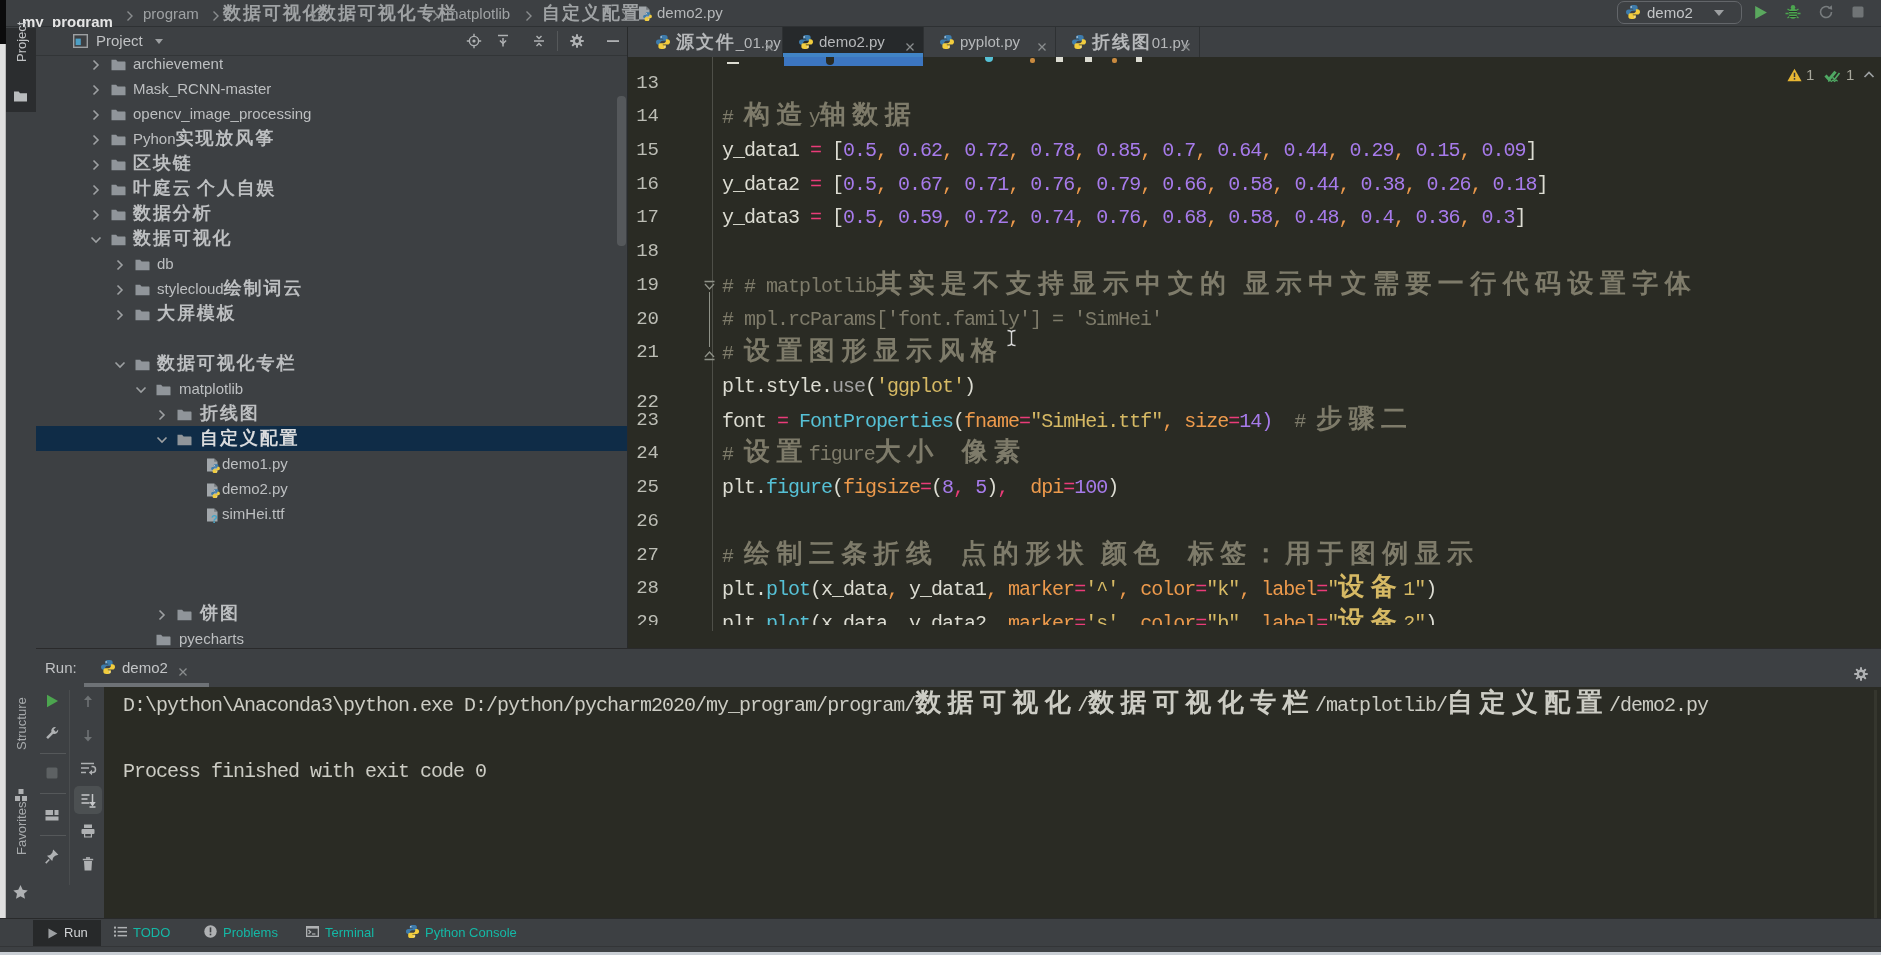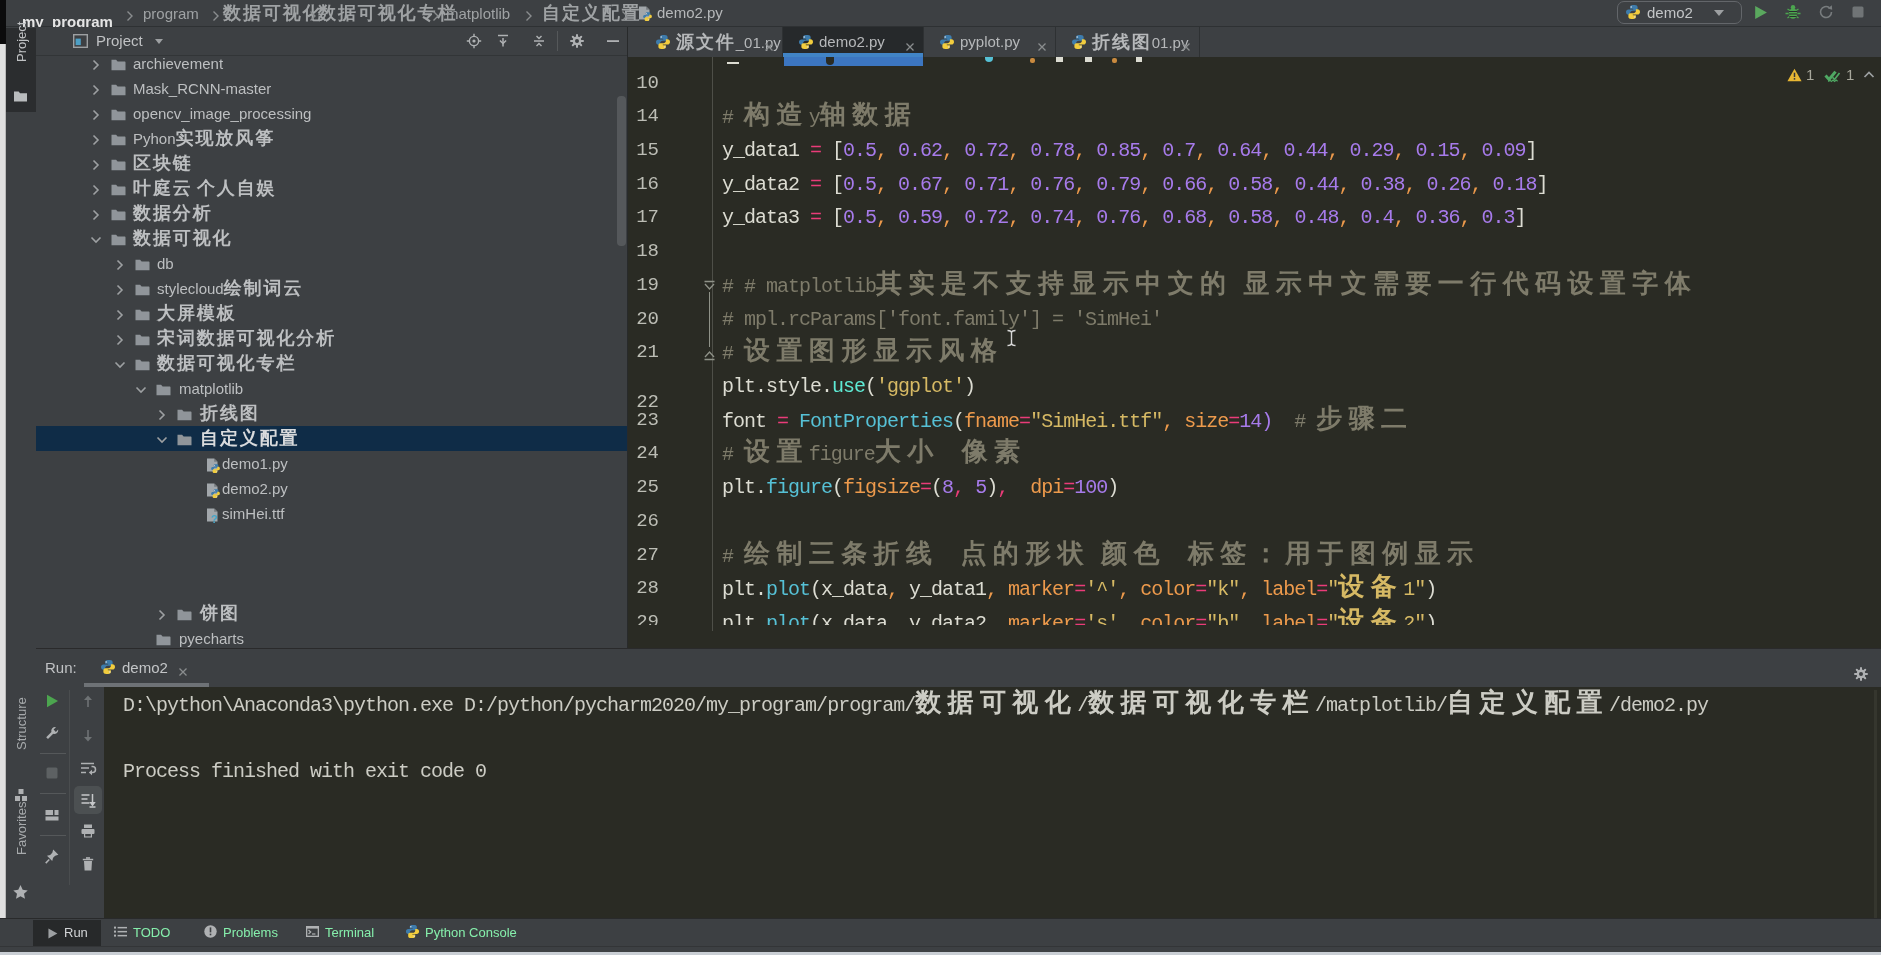--- a/index.html
+++ b/index.html
@@ -7,21 +7,21 @@
 .mono{font-family:"Liberation Mono",monospace}
 b{font-weight:normal}
 i.ck{font-style:normal;font-size:26px;letter-spacing:6.4px;font-weight:bold}
 i.uk{font-style:normal;font-size:18px;letter-spacing:1.9px;font-weight:bold}
 .cl{position:absolute;left:722px;white-space:pre;font:20px "Liberation Mono",monospace;letter-spacing:-1px;height:33.72px;line-height:33.72px}
 .gn{position:absolute;left:628px;width:31px;text-align:right;font:19px "Liberation Mono",monospace;color:#bcbdb5;height:33.72px;line-height:33.72px}
 .trow{position:absolute;left:36px;width:592px;height:25px;line-height:25px;color:#bdbfc1;font-size:15px;white-space:pre}
 .ticon{position:absolute;top:4px}
 .tlbl{position:absolute;top:0px}
 .tab{position:absolute;top:27px;height:30px;line-height:30px;font-size:15px;color:#b6b8ba;white-space:nowrap}
-.sb{font-size:13px;color:#86efac}
+.sb{font-size:13px;color:#14b8a6}
 </style></head><body>
 <div class="a" style="left:0;top:0;width:1881px;height:955px;background:#3d4043;overflow:hidden">
 <div class="a" style="left:0;top:0;width:1881px;height:27px;background:#3d4043;border-bottom:1px solid #2e3133"></div>
 <div class="a" style="left:22px;top:12px;font-size:15px;font-weight:bold;color:#e5e5e5;line-height:19px;white-space:pre">my_program</div>
 <div class="a" style="left:143px;top:4px;font-size:15px;color:#9fa2a4;line-height:19px;white-space:pre">program</div>
 <div class="a" style="left:223px;top:4px;font-size:15px;color:#9fa2a4;line-height:19px;white-space:pre"><i class="uk">数据可视化</i></div>
 <div class="a" style="left:318px;top:4px;font-size:15px;color:#9fa2a4;line-height:19px;white-space:pre"><i class="uk">数据可视化专栏</i></div>
 <div class="a" style="left:446px;top:4px;font-size:15px;color:#9fa2a4;line-height:19px;white-space:pre">matplotlib</div>
 <div class="a" style="left:542px;top:4px;font-size:15px;color:#9fa2a4;line-height:19px;white-space:pre"><i class="uk">自定义配置</i></div>
 <div class="a" style="left:126px;top:8px;width:8px;height:12px"><svg width="8" height="12" viewBox="0 0 8 12">
@@ -245,29 +245,20 @@
 <span class="tlbl" style="left:121px;">stylecloud<i class="uk">绘制词云</i></span>
 </div>
 <div class="trow" style="top:300.5px;">
 <span class="ticon" style="left:76px"><svg width="16" height="16" viewBox="0 0 16 16">
           <path d="M5.5 3.5l4.5 4.5-4.5 4.5" fill="none" stroke="#9da0a2" stroke-width="1.6"></path>
         </svg></span>
 <span class="ticon" style="left:98px"><svg width="16" height="16" viewBox="0 0 16 16">
           <path fill="#90959A" d="M1.5 2.8h4.6l1.5 1.7h6.9c.6 0 1 .4 1 1v7.7H1.5z"></path>
         </svg></span>
 <span class="tlbl" style="left:121px;"><i class="uk">大屏模板</i></span>
-</div>
-<div class="trow" style="top:325.5px;">
-<span class="ticon" style="left:76px"><svg width="16" height="16" viewBox="0 0 16 16">
-          <path d="M5.5 3.5l4.5 4.5-4.5 4.5" fill="none" stroke="#9da0a2" stroke-width="1.6"></path>
-        </svg></span>
-<span class="ticon" style="left:98px"><svg width="16" height="16" viewBox="0 0 16 16">
-          <path fill="#90959A" d="M1.5 2.8h4.6l1.5 1.7h6.9c.6 0 1 .4 1 1v7.7H1.5z"></path>
-        </svg></span>
-<span class="tlbl" style="left:121px;"><i class="uk">宋词数据可视化分析</i></span>
 </div>
 <div class="trow" style="top:350.5px;">
 <span class="ticon" style="left:76px"><svg width="16" height="16" viewBox="0 0 16 16">
           <path d="M3.5 5.5l4.5 4.5 4.5-4.5" fill="none" stroke="#9da0a2" stroke-width="1.6"></path>
         </svg></span>
 <span class="ticon" style="left:98px"><svg width="16" height="16" viewBox="0 0 16 16">
           <path fill="#90959A" d="M1.5 2.8h4.6l1.5 1.7h6.9c.6 0 1 .4 1 1v7.7H1.5z"></path>
         </svg></span>
 <span class="tlbl" style="left:121px;"><i class="uk">数据可视化专栏</i></span>
 </div>
@@ -397,38 +388,38 @@
         <circle cx="9.8" cy="13" r=".8" fill="#ddd"></circle>
       </svg></div>
 <div class="tab" style="left:1092px"><i class="uk">折线图</i>01.py</div>
 <div class="a" style="left:1181px;top:38px;width:10px;height:10px"><svg width="10" height="10" viewBox="0 0 10 10">
         <path d="M1.5 1.5l7 7M8.5 1.5l-7 7" stroke="#8a8d8f" stroke-width="1.3"></path>
       </svg></div>
 <div class="a" style="left:628px;top:57px;width:1253px;height:591px;background:#2a2b24"></div>
 <div class="a" style="left:712px;top:57px;width:1px;height:574px;background:#4e4f48"></div>
 <div class="a" style="left:628px;top:57px;width:1253px;height:568px;overflow:hidden">
       <div class="a" style="left:-628px;top:-57px;width:1881px;height:955px">
-<div class="gn" style="top:66.54px">10</div>
+<div class="gn" style="top:66.54px">13</div>
 <div class="gn" style="top:100.26px">14</div>
 <div class="cl" style="top:100.26px"><b style="color:#7e7b6a"># <i class="ck">构造</i>y<i class="ck">轴数据</i></b></div>
 <div class="gn" style="top:133.98px">15</div>
 <div class="cl" style="top:133.98px"><b style="color:#dcdcd2">y_data1 </b><b style="color:#ea3c79">=</b><b style="color:#dcdcd2"> [</b><b style="color:#a77beb">0.5</b><b style="color:#ed9a4c">,</b><b style="color:#dcdcd2"> </b><b style="color:#a77beb">0.62</b><b style="color:#ed9a4c">,</b><b style="color:#dcdcd2"> </b><b style="color:#a77beb">0.72</b><b style="color:#ed9a4c">,</b><b style="color:#dcdcd2"> </b><b style="color:#a77beb">0.78</b><b style="color:#ed9a4c">,</b><b style="color:#dcdcd2"> </b><b style="color:#a77beb">0.85</b><b style="color:#ed9a4c">,</b><b style="color:#dcdcd2"> </b><b style="color:#a77beb">0.7</b><b style="color:#ed9a4c">,</b><b style="color:#dcdcd2"> </b><b style="color:#a77beb">0.64</b><b style="color:#ed9a4c">,</b><b style="color:#dcdcd2"> </b><b style="color:#a77beb">0.44</b><b style="color:#ed9a4c">,</b><b style="color:#dcdcd2"> </b><b style="color:#a77beb">0.29</b><b style="color:#ed9a4c">,</b><b style="color:#dcdcd2"> </b><b style="color:#a77beb">0.15</b><b style="color:#ed9a4c">,</b><b style="color:#dcdcd2"> </b><b style="color:#a77beb">0.09</b><b style="color:#dcdcd2">]</b></div>
 <div class="gn" style="top:167.7px">16</div>
 <div class="cl" style="top:167.7px"><b style="color:#dcdcd2">y_data2 </b><b style="color:#ea3c79">=</b><b style="color:#dcdcd2"> [</b><b style="color:#a77beb">0.5</b><b style="color:#ed9a4c">,</b><b style="color:#dcdcd2"> </b><b style="color:#a77beb">0.67</b><b style="color:#ed9a4c">,</b><b style="color:#dcdcd2"> </b><b style="color:#a77beb">0.71</b><b style="color:#ed9a4c">,</b><b style="color:#dcdcd2"> </b><b style="color:#a77beb">0.76</b><b style="color:#ed9a4c">,</b><b style="color:#dcdcd2"> </b><b style="color:#a77beb">0.79</b><b style="color:#ed9a4c">,</b><b style="color:#dcdcd2"> </b><b style="color:#a77beb">0.66</b><b style="color:#ed9a4c">,</b><b style="color:#dcdcd2"> </b><b style="color:#a77beb">0.58</b><b style="color:#ed9a4c">,</b><b style="color:#dcdcd2"> </b><b style="color:#a77beb">0.44</b><b style="color:#ed9a4c">,</b><b style="color:#dcdcd2"> </b><b style="color:#a77beb">0.38</b><b style="color:#ed9a4c">,</b><b style="color:#dcdcd2"> </b><b style="color:#a77beb">0.26</b><b style="color:#ed9a4c">,</b><b style="color:#dcdcd2"> </b><b style="color:#a77beb">0.18</b><b style="color:#dcdcd2">]</b></div>
 <div class="gn" style="top:201.42px">17</div>
 <div class="cl" style="top:201.42px"><b style="color:#dcdcd2">y_data3 </b><b style="color:#ea3c79">=</b><b style="color:#dcdcd2"> [</b><b style="color:#a77beb">0.5</b><b style="color:#ed9a4c">,</b><b style="color:#dcdcd2"> </b><b style="color:#a77beb">0.59</b><b style="color:#ed9a4c">,</b><b style="color:#dcdcd2"> </b><b style="color:#a77beb">0.72</b><b style="color:#ed9a4c">,</b><b style="color:#dcdcd2"> </b><b style="color:#a77beb">0.74</b><b style="color:#ed9a4c">,</b><b style="color:#dcdcd2"> </b><b style="color:#a77beb">0.76</b><b style="color:#ed9a4c">,</b><b style="color:#dcdcd2"> </b><b style="color:#a77beb">0.68</b><b style="color:#ed9a4c">,</b><b style="color:#dcdcd2"> </b><b style="color:#a77beb">0.58</b><b style="color:#ed9a4c">,</b><b style="color:#dcdcd2"> </b><b style="color:#a77beb">0.48</b><b style="color:#ed9a4c">,</b><b style="color:#dcdcd2"> </b><b style="color:#a77beb">0.4</b><b style="color:#ed9a4c">,</b><b style="color:#dcdcd2"> </b><b style="color:#a77beb">0.36</b><b style="color:#ed9a4c">,</b><b style="color:#dcdcd2"> </b><b style="color:#a77beb">0.3</b><b style="color:#dcdcd2">]</b></div>
 <div class="gn" style="top:235.14px">18</div>
 <div class="gn" style="top:268.86px">19</div>
 <div class="cl" style="top:268.86px"><b style="color:#7e7b6a"># # matplotlib<i class="ck">其实是不支持显示中文的</i> <i class="ck">显示中文需要一行代码设置字体</i></b></div>
 <div class="gn" style="top:302.58px">20</div>
 <div class="cl" style="top:302.58px"><b style="color:#7e7b6a"># mpl.rcParams['font.family'] = 'SimHei'</b></div>
 <div class="gn" style="top:336.3px">21</div>
 <div class="cl" style="top:336.3px"><b style="color:#7e7b6a"># <i class="ck">设置图形显示风格</i></b></div>
 <div class="gn" style="top:386px">22</div>
-<div class="cl" style="top:370.02px"><b style="color:#dcdcd2">plt.style.</b><b style="color:#5eead4">use</b><b style="color:#dcdcd2">(</b><b style="color:#d6b964">'ggplot'</b><b style="color:#dcdcd2">)</b></div>
+<div class="cl" style="top:370.02px"><b style="color:#dcdcd2">plt.style.</b><b style="color:#a3a3a3">use</b><b style="color:#dcdcd2">(</b><b style="color:#d6b964">'ggplot'</b><b style="color:#dcdcd2">)</b></div>
 <div class="gn" style="top:403.74px">23</div>
 <div class="cl" style="top:403.74px"><b style="color:#dcdcd2">font </b><b style="color:#ea3c79">=</b><b style="color:#dcdcd2"> </b><b style="color:#56c1d6">FontProperties</b><b style="color:#dcdcd2">(</b><b style="color:#ed9a4c">fname</b><b style="color:#ea3c79">=</b><b style="color:#d6b964">"SimHei.ttf"</b><b style="color:#ed9a4c">,</b><b style="color:#dcdcd2"> </b><b style="color:#ed9a4c">size</b><b style="color:#ea3c79">=</b><b style="color:#a77beb">14</b><b style="color:#a77beb">)</b><b style="color:#dcdcd2">  </b><b style="color:#7e7b6a"># <i class="ck">步骤二</i></b></div>
 <div class="gn" style="top:437.46px">24</div>
 <div class="cl" style="top:437.46px"><b style="color:#7e7b6a"># <i class="ck">设置</i>figure<i class="ck">大小</i>  <i class="ck">像素</i></b></div>
 <div class="gn" style="top:471.18px">25</div>
 <div class="cl" style="top:471.18px"><b style="color:#dcdcd2">plt.</b><b style="color:#56c1d6">figure</b><b style="color:#dcdcd2">(</b><b style="color:#ed9a4c">figsize</b><b style="color:#ea3c79">=</b><b style="color:#dcdcd2">(</b><b style="color:#a77beb">8</b><b style="color:#ea3c79">,</b><b style="color:#dcdcd2"> </b><b style="color:#a77beb">5</b><b style="color:#dcdcd2">)</b><b style="color:#ea3c79">,</b><b style="color:#dcdcd2">  </b><b style="color:#ed9a4c">dpi</b><b style="color:#ea3c79">=</b><b style="color:#a77beb">100</b><b style="color:#dcdcd2">)</b></div>
 <div class="gn" style="top:504.9px">26</div>
 <div class="gn" style="top:538.62px">27</div>
 <div class="cl" style="top:538.62px"><b style="color:#7e7b6a"># <i class="ck">绘制三条折线</i>  <i class="ck">点的形状</i> <i class="ck">颜色</i>  <i class="ck">标签：用于图例显示</i></b></div>
 <div class="gn" style="top:572.34px">28</div>

